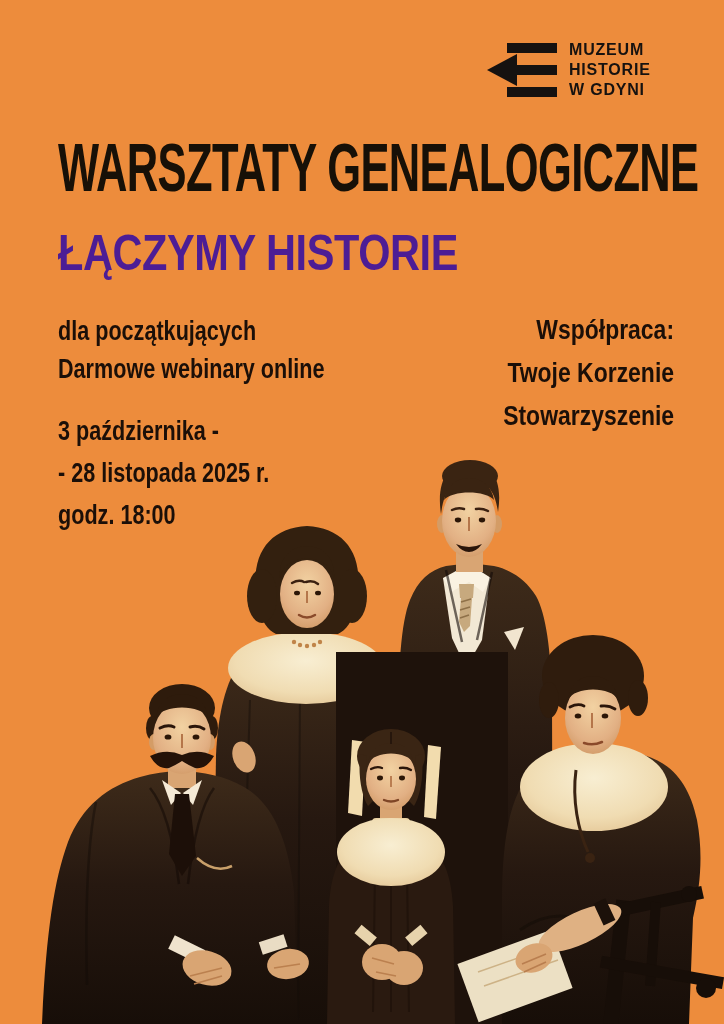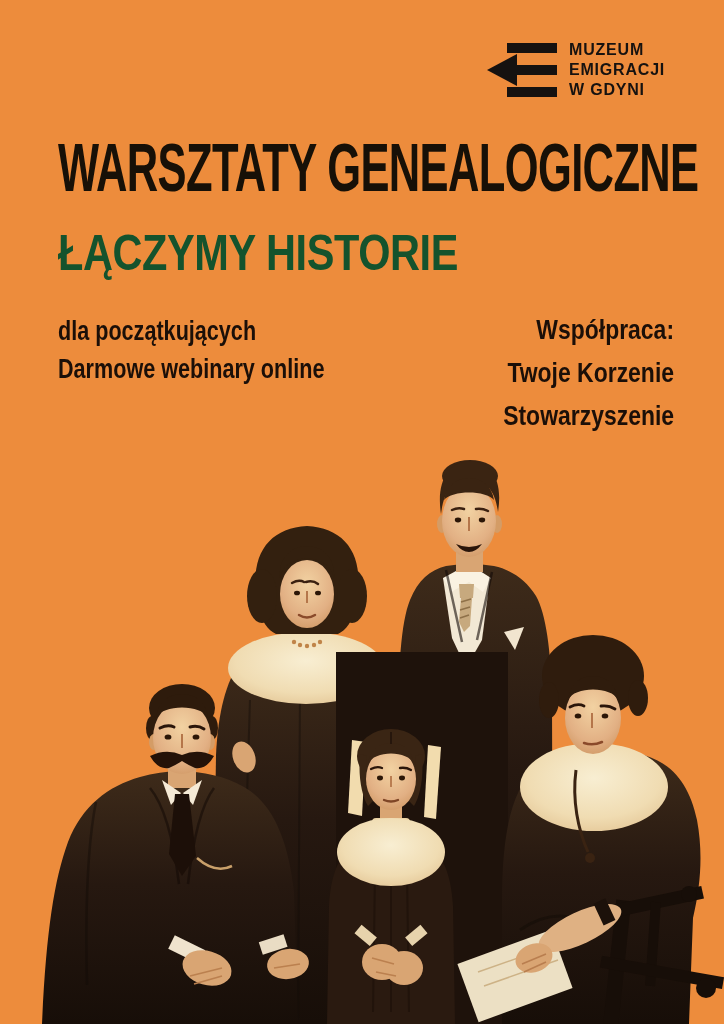--- a/index.html
+++ b/index.html
@@ -24,21 +24,21 @@
   
   .title{
     position:absolute;left:58px;top:133px;margin:0;
     font-size:68px;line-height:68px;font-weight:bold;
     color:#171007;letter-spacing:-1px;
   }
   .title .cx{transform:scaleX(0.64);}
   .subtitle{
     position:absolute;left:58px;top:228px;margin:0;
     font-size:50px;line-height:50px;font-weight:bold;
-    color:#14532d;letter-spacing:-0.5px;
+    color:#4c1d95;letter-spacing:-0.5px;
   }
   .subtitle .cx{transform:scaleX(0.83);}
   
   .details{
     position:absolute;left:58px;top:312px;
     font-size:27px;line-height:38px;font-weight:bold;color:#1B0F08;
   }
   .details .cx{transform:scaleX(0.80);}
   .schedule{
     position:absolute;left:58px;top:410px;
@@ -61,32 +61,37 @@
 <div class="poster">
 
   <svg class="logo-icon" viewBox="0 0 70 54" aria-hidden="true">
     <rect x="20" y="0" width="50" height="10" fill="#161210"></rect>
     <rect x="30" y="22" width="40" height="10" fill="#161210"></rect>
     <rect x="20" y="44" width="50" height="10" fill="#161210"></rect>
     <polygon points="0,27 30,11 30,43" fill="#161210"></polygon>
   </svg>
   <div class="logo-text">
     <div>MUZEUM</div>
-    <div>EMIGRACJI</div>
+    <div>HISTORIE</div>
     <div>W GDYNI</div>
   </div>
 
   <h1 class="title"><span class="cx">WARSZTATY GENEALOGICZNE</span></h1>
   <h2 class="subtitle"><span class="cx">ŁĄCZYMY HISTORIE</span></h2>
 
   <div class="details">
     <div><span class="cx">dla początkujących</span></div>
     <div><span class="cx">Darmowe webinary online</span></div>
   </div>
 
+  <div class="schedule">
+    <div><span class="cx">3 października -</span></div>
+    <div><span class="cx">- 28 listopada 2025 r.</span></div>
+    <div><span class="cx">godz. 18:00</span></div>
+  </div>
 
   <div class="partner">
     <div><span class="cx">Współpraca:</span></div>
     <div><span class="cx">Twoje Korzenie</span></div>
     <div><span class="cx">Stowarzyszenie</span></div>
   </div>
 
   <svg class="photo" role="img" viewBox="0 0 724 1024" aria-label="Archiwalna fotografia pięcioosobowej rodziny w tonacji sepii">
     <defs>
       <radialGradient id="skin" cx="50%" cy="35%" r="80%">

